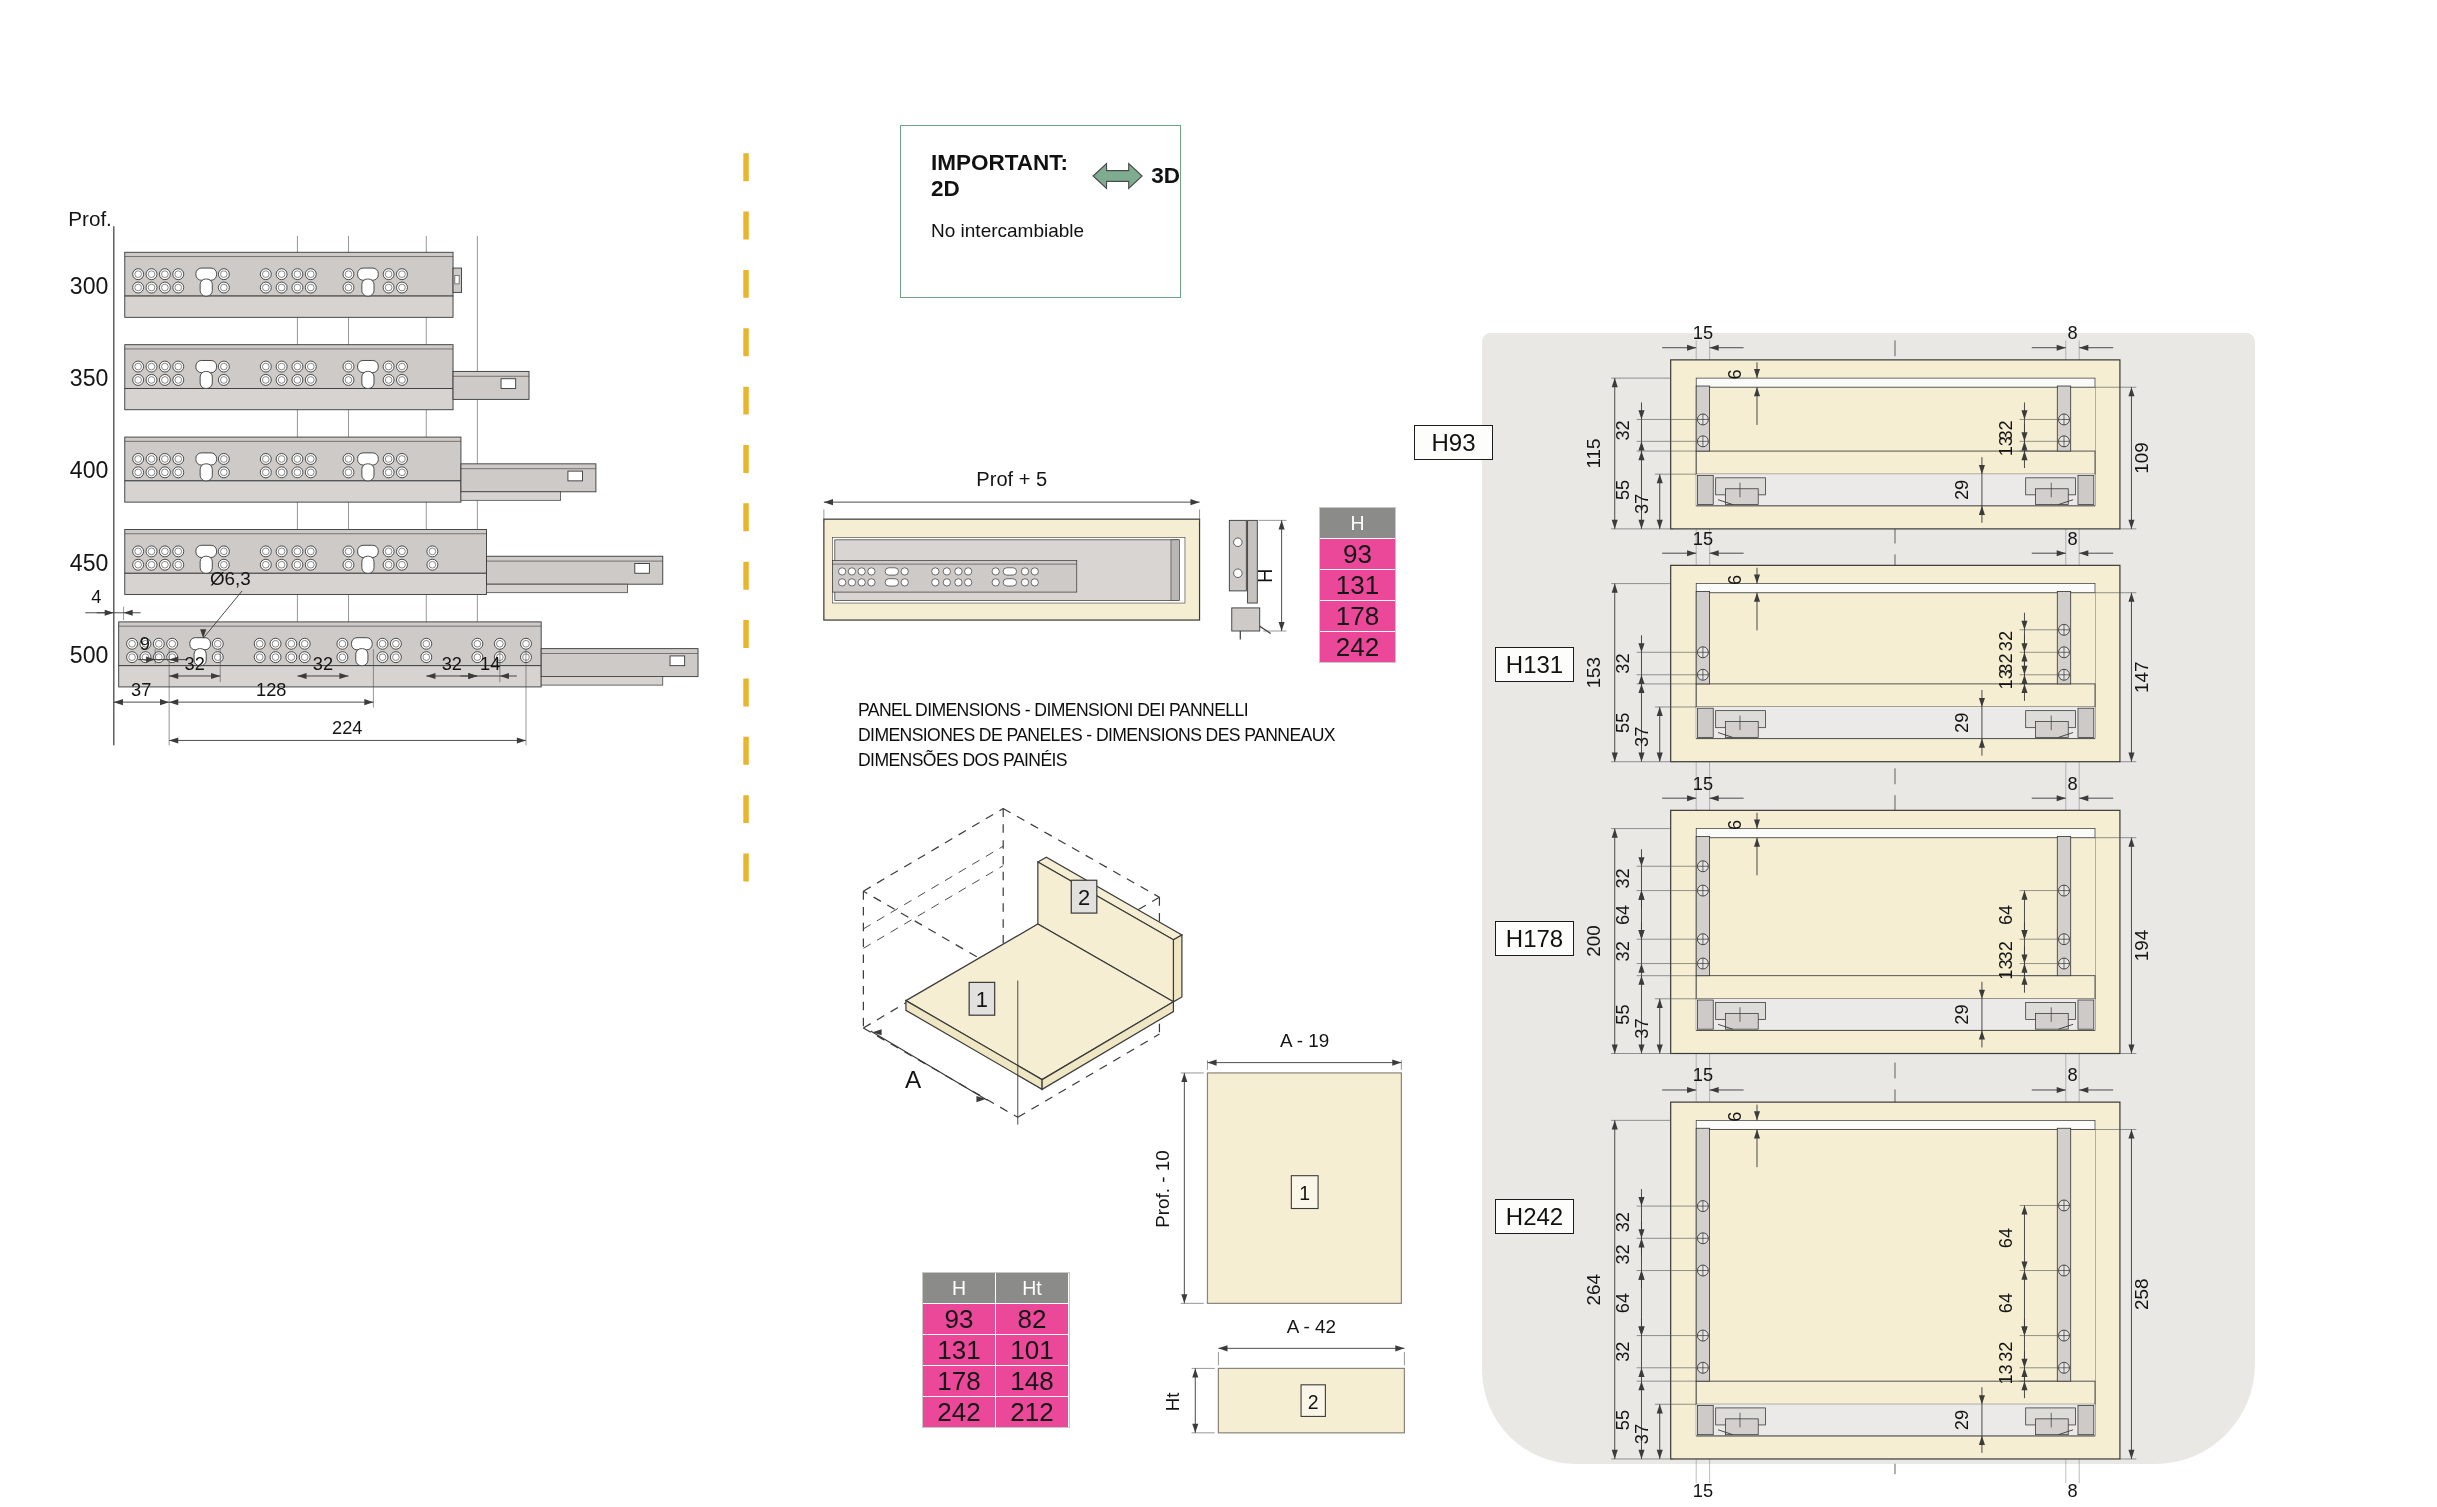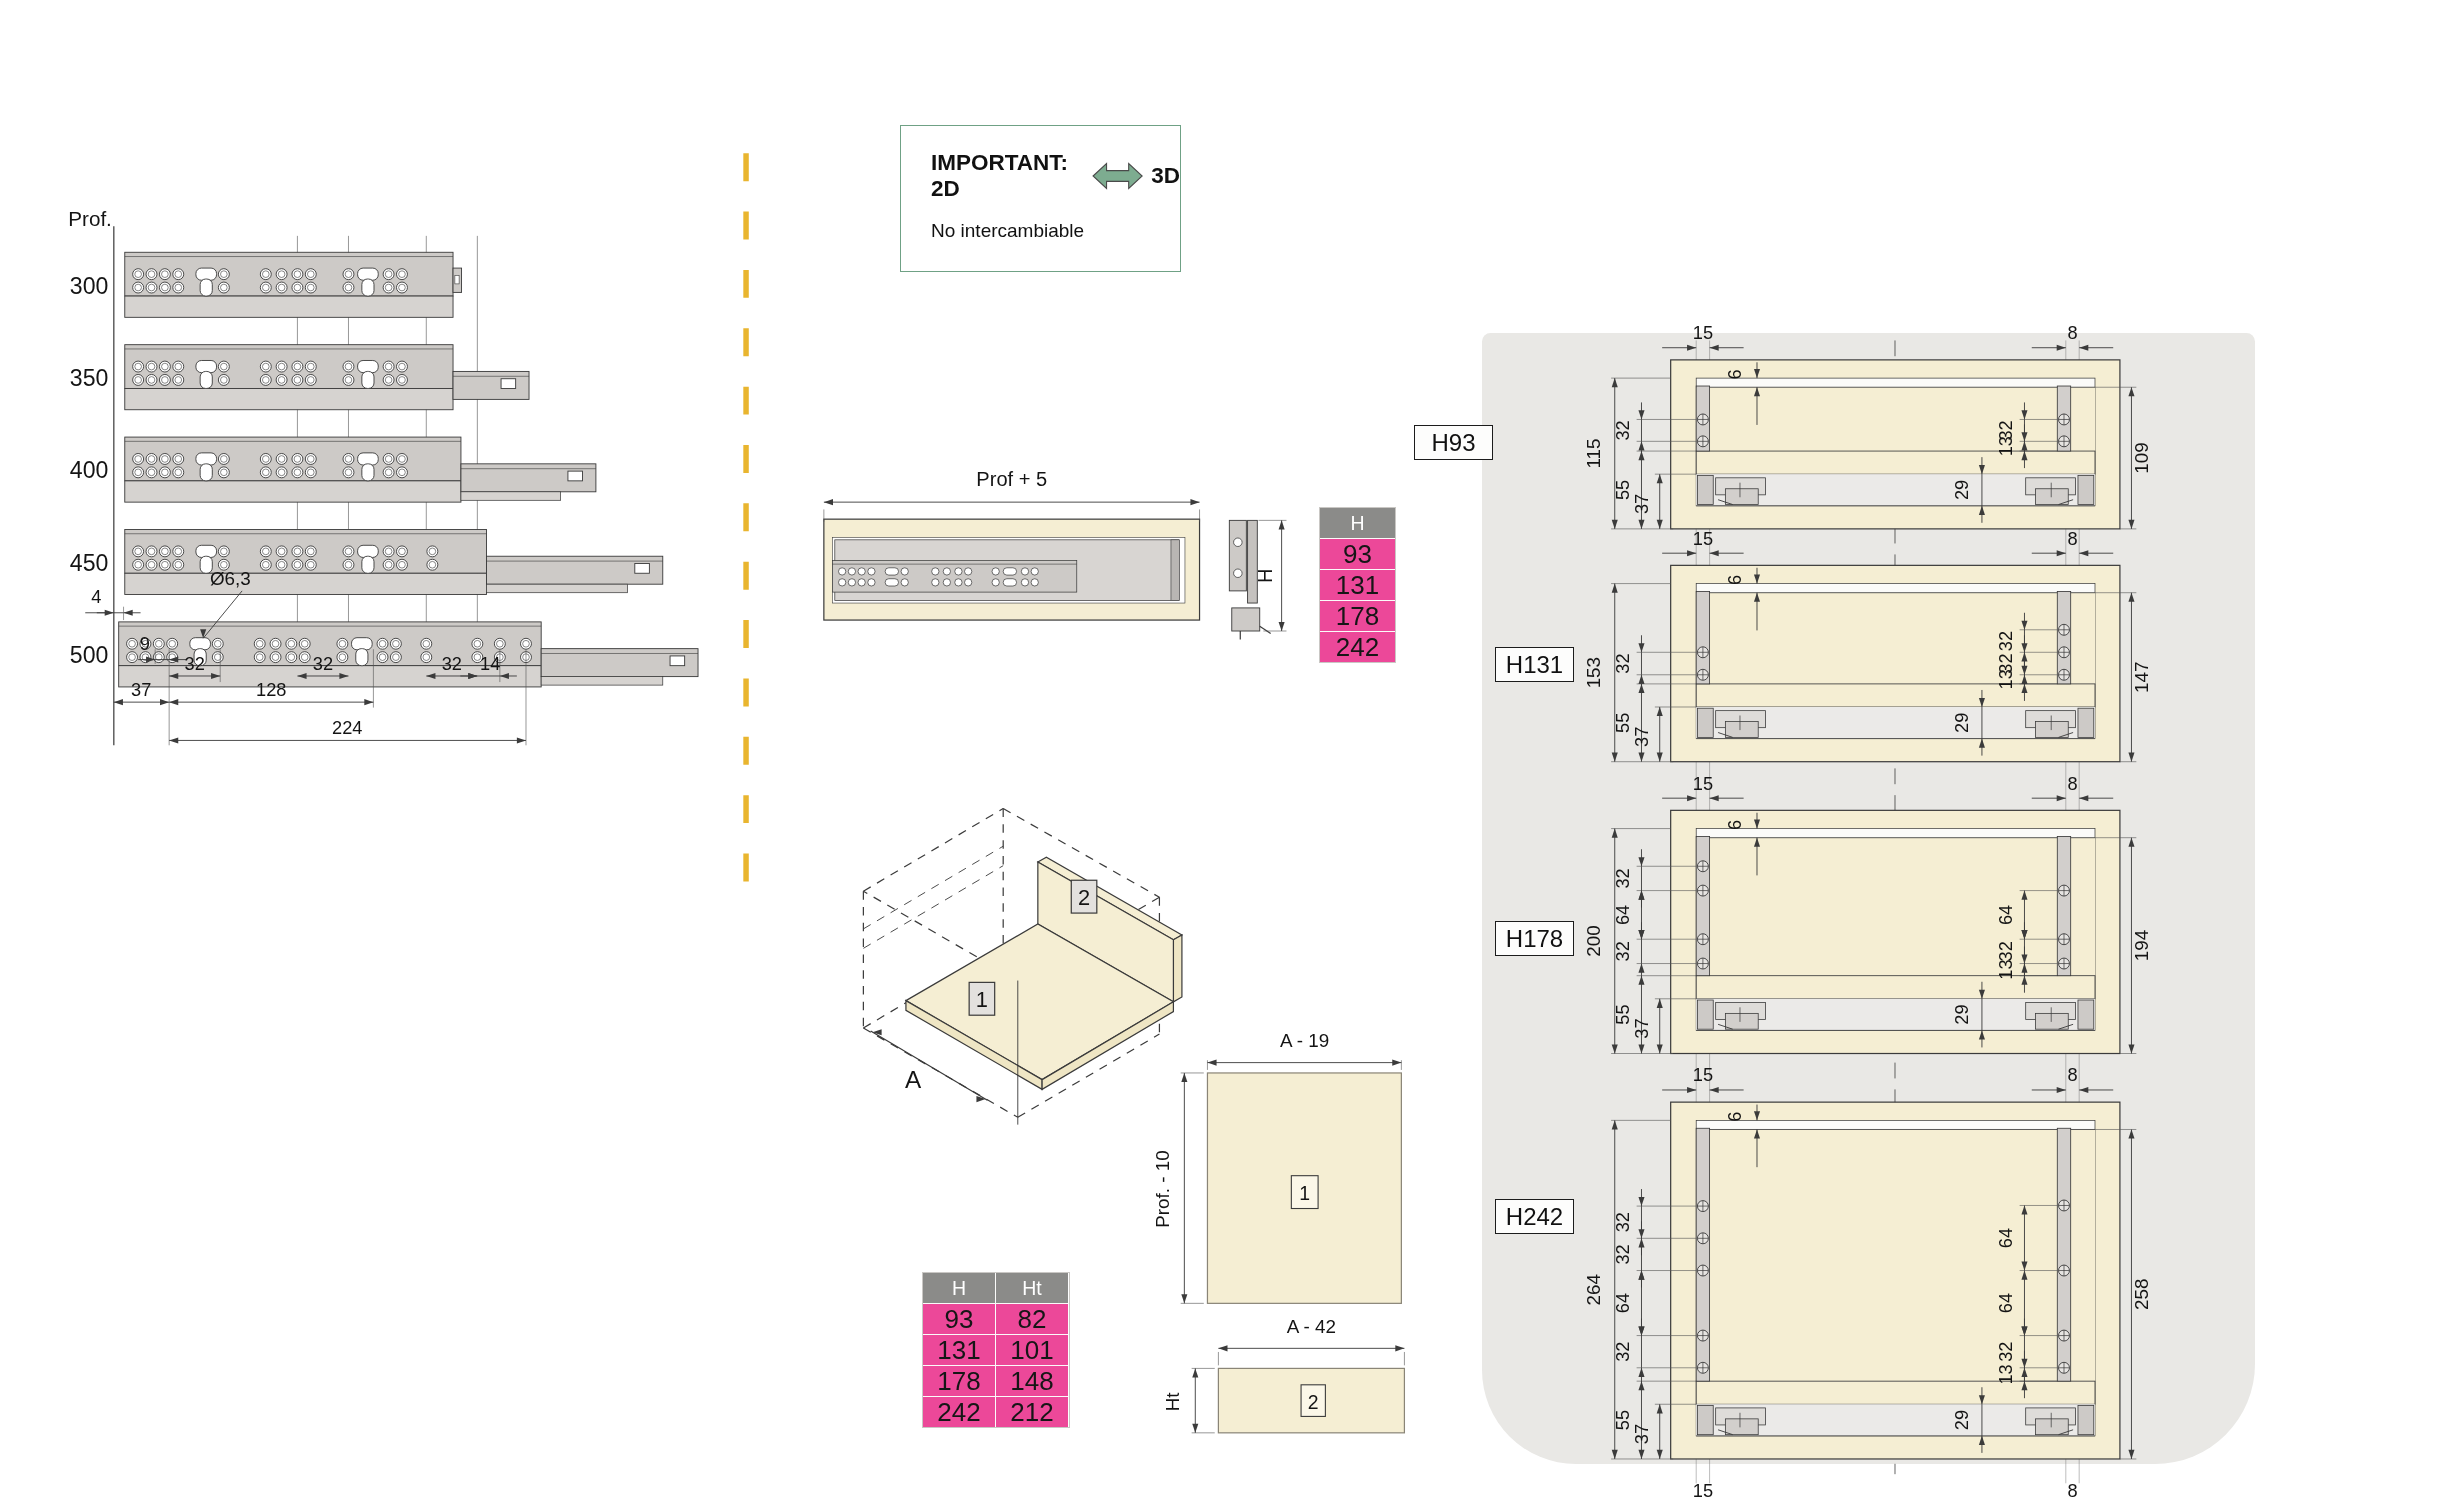--- a/index.html
+++ b/index.html
@@ -3,21 +3,21 @@
 <meta charset="utf-8">
 <style>
   html,body{margin:0;padding:0;background:#ffffff;}
   #canvas{position:relative;width:2438px;height:1507px;background:#ffffff;overflow:hidden;
           font-family:"Liberation Sans", sans-serif;}
   #gray-panel{position:absolute;left:1482px;top:333px;width:773px;height:1131px;
               background:#e9e8e5;border-radius:8.5px 8.5px 100px 94px;}
   #art{position:absolute;left:0;top:0;}
   .sec-label{position:absolute;width:77px;height:33px;background:#fdfdfc;border:1.2px solid #1c1c1c;
              display:flex;align-items:center;justify-content:center;font-size:24px;color:#111;}
-  #notice{position:absolute;left:900px;top:125px;width:281px;height:147px;background:#ffffff;
+  #notice{position:absolute;left:900px;top:125px;width:281px;height:173px;background:#ffffff;
           border:1.8px solid #6fa185;box-sizing:border-box;padding:24px 0 0 30px;}
   #notice .title{display:flex;align-items:center;gap:8.5px;font-weight:bold;font-size:22.5px;color:#111;}
   #notice .body{margin-top:18px;font-size:19px;color:#111;}
   .vtable{position:absolute;border:0.6px solid #c9c7c4;}
   .vtable .hd{background:#8b8b89;color:#ffffff;display:flex;align-items:center;justify-content:center;
               font-size:19.5px;}
   .vtable .cell{background:#ec4899;color:#161616;display:flex;align-items:center;justify-content:center;
                 font-size:26px;border-top:1.2px solid #fbfbfa;}
   #h-table{left:1319px;top:507px;width:75px;}
   #h-table .hd,#h-table .cell{height:30px;}
@@ -1028,20 +1028,25 @@
     <div class="title">
       <span>IMPORTANT: 2D</span>
       <svg width="58" height="34" viewBox="0 0 95 56">
         <polygon points="2,28 27,5 27,18 68,18 68,5 93,28 68,51 68,38 27,38 27,51" fill="#7dac90" stroke="#4a4a4a" stroke-width="2"></polygon>
       </svg>
       <span>3D</span>
     </div>
     <div class="body">No intercambiable</div>
   </div>
 
+  <div id="panel-note">
+    <div>PANEL DIMENSIONS - DIMENSIONI DEI PANNELLI</div>
+    <div>DIMENSIONES DE PANELES - DIMENSIONS DES PANNEAUX</div>
+    <div>DIMENSÕES DOS PAINÉIS</div>
+  </div>
 
   <div id="h-table" class="vtable">
     <div class="hd">H</div>
   <div class="cell">93</div>
       <div class="cell">131</div>
       <div class="cell">178</div>
       <div class="cell">242</div>
     </div>
 
   <div id="ht-table" class="vtable">

